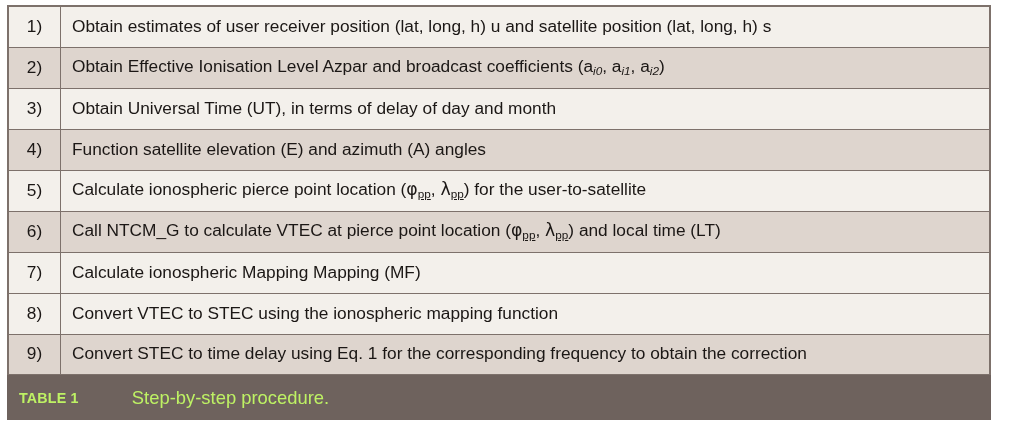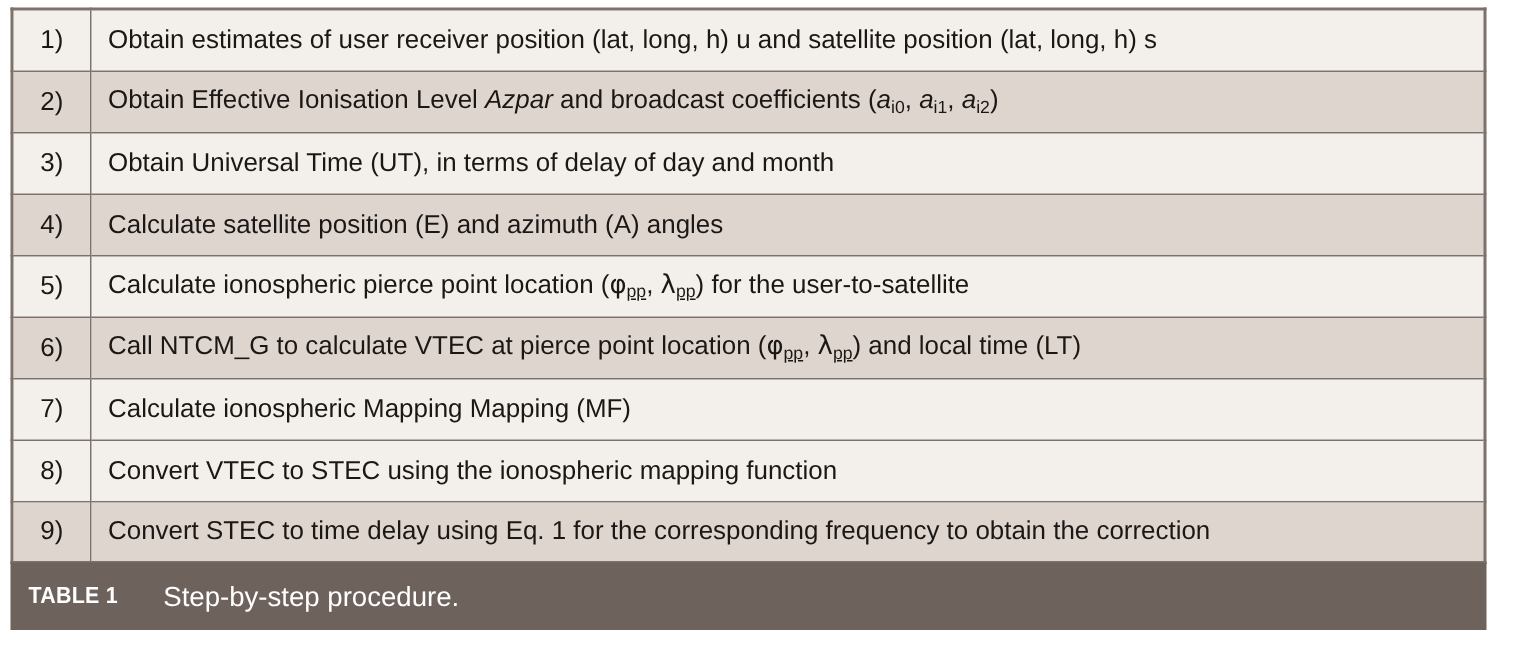--- a/index.html
+++ b/index.html
@@ -49,45 +49,46 @@
   }
 
   tr.row-light td { background: #f3f0eb; }
   tr.row-dark  td { background: #ded5ce; }
 
   
   .table-caption {
     width: 984px;
     box-sizing: border-box;
     background: #6e625d;
-    color: #ffffff;
+    color: #bef264;
     height: 45px;
     display: flex;
     align-items: center;
     padding: 0 0 0 12px;
     margin-top: -1px;
+    gap: 48px;
   }
   .caption-label {
     font-weight: bold;
     font-size: 15.5px;
     letter-spacing: 0.2px;
     transform: scaleX(0.92);
     transform-origin: left center;
     display: inline-block;
   }
   .caption-text {
     font-size: 18.4px;
-    margin-left: 25px;
+    margin-left: 0;
     white-space: nowrap;
   }
 
   
-  .it  { font-style: italic; }
+  .it  { }
   .sub { font-size: 0.68em; vertical-align: -0.26em; text-decoration: underline; }
-  .sub-it { font-size: 0.68em; vertical-align: -0.26em; }
+  .sub-it { font-size: 0.68em; vertical-align: -0.26em; font-style: italic; }
   .gl  { font-family: "DejaVu Sans", sans-serif; }
 </style>
 </head>
 <body>
 
 <div id="table-figure">
 
   <table class="proc-table">
     <tbody>
 
@@ -101,21 +102,21 @@
         <td class="desc">Obtain Effective Ionisation Level <span class="it">Azpar</span> and broadcast coefficients (<span class="it">a</span><span class="sub-it">i0</span>, <span class="it">a</span><span class="sub-it">i1</span>, <span class="it">a</span><span class="sub-it">i2</span>)</td>
       </tr>
 
       <tr class="row-light">
         <td class="num">3)</td>
         <td class="desc">Obtain Universal Time (UT), in terms of delay of day and month</td>
       </tr>
 
       <tr class="row-dark">
         <td class="num">4)</td>
-        <td class="desc">Calculate satellite position (E) and azimuth (A) angles</td>
+        <td class="desc">Function satellite elevation (E) and azimuth (A) angles</td>
       </tr>
 
       <tr class="row-light">
         <td class="num">5)</td>
         <td class="desc">Calculate ionospheric pierce point location (<span class="gl">φ</span><span class="sub">pp</span>, <span class="gl">λ</span><span class="sub">pp</span>) for the user-to-satellite</td>
       </tr>
 
       <tr class="row-dark">
         <td class="num">6)</td>
         <td class="desc">Call NTCM_G to calculate VTEC at pierce point location (<span class="gl">φ</span><span class="sub">pp</span>, <span class="gl">λ</span><span class="sub">pp</span>) and local time (LT)</td>

